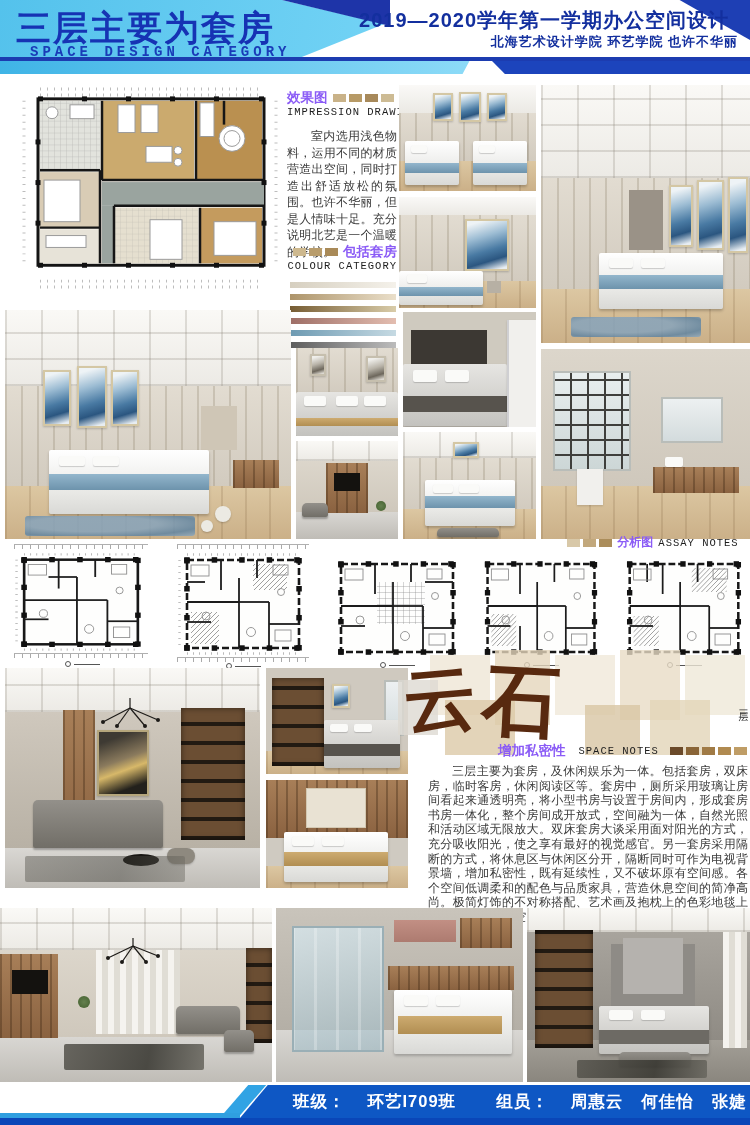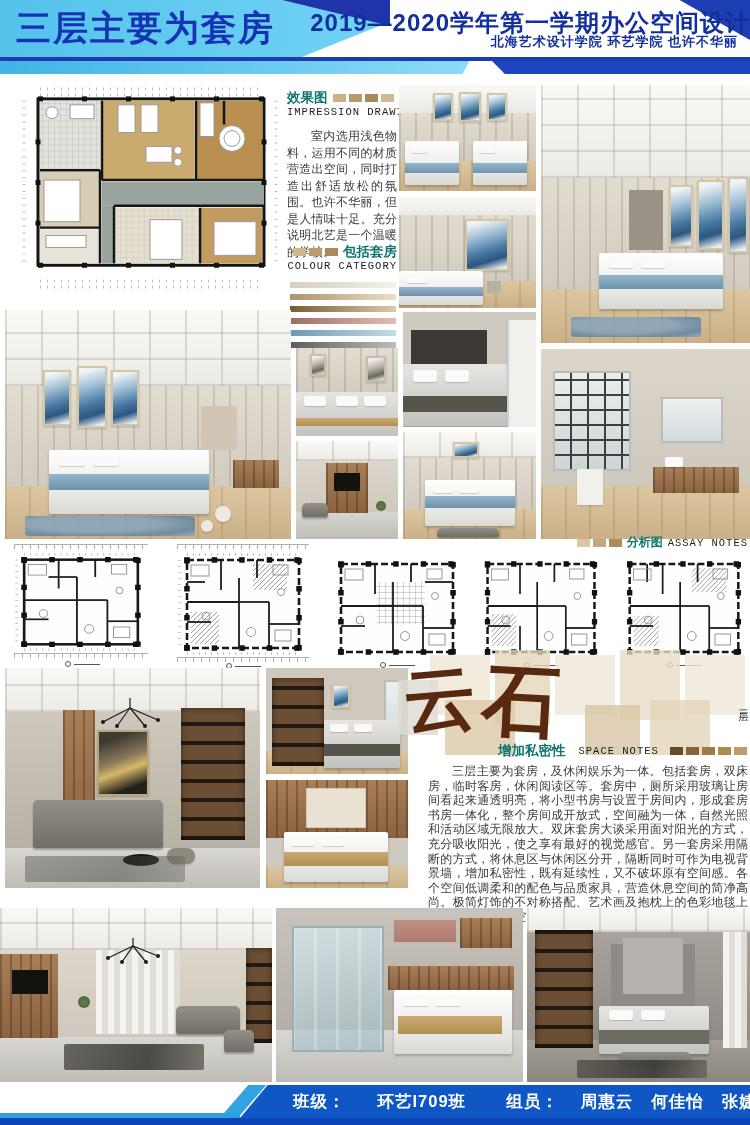--- a/index.html
+++ b/index.html
@@ -18,26 +18,26 @@
     clip-path:polygon(12% 0,100% 0,100% 100%);}
   .hd-line{position:absolute;left:0;top:57px;width:750px;height:4px;background:#1c3cb0;}
   .hd-bar{position:absolute;left:0;top:61px;width:486px;height:13px;
     background:linear-gradient(90deg,#3fb4e6,#8fdcf8);}
   .hd-slash{position:absolute;left:466px;top:61px;width:24px;height:13px;background:#fff;transform:skewX(-28deg);}
   .hd-navybar{position:absolute;left:492px;top:61px;width:258px;height:13px;background:#1c44bc;
     clip-path:polygon(0 0,100% 0,100% 100%,5% 100%);}
   .t-cn{position:absolute;left:16px;top:5px;font-size:35px;font-weight:900;color:#1633b4;letter-spacing:2px;}
   .t-en{position:absolute;left:30px;top:44px;font-size:14px;font-weight:bold;color:#1a3cb8;
     letter-spacing:4px;font-family:"Liberation Mono","DejaVu Sans Mono",monospace;}
-  .t-course{position:absolute;right:0;top:7px;font-size:24px;font-weight:bold;color:#132f9e;letter-spacing:1px;}
+  .t-course{position:absolute;right:21px;top:7px;font-size:20px;font-weight:bold;color:#132f9e;letter-spacing:1px;}
   .t-school{position:absolute;right:12px;top:33px;font-size:13px;font-weight:bold;color:#132f9e;letter-spacing:1px;}
 
   
   .lblrow{position:absolute;display:flex;align-items:center;gap:5px;}
-  .lbl-cn{font-weight:bold;font-size:13.5px;color:#0f766e;white-space:nowrap;}
+  .lbl-cn{font-weight:bold;font-size:13.5px;color:#8b5cf6;white-space:nowrap;}
   .lbl-en{font-size:10.5px;color:#1c1c1c;letter-spacing:1px;white-space:nowrap;
     font-family:"Liberation Mono","DejaVu Sans Mono",monospace;}
   .strip{display:inline-flex;align-items:center;gap:3px;}
   .strip i{display:block;width:13px;height:8px;}
   .bars{position:absolute;left:290px;top:282px;width:106px;}
   .bars i{display:block;width:100%;height:6px;margin-bottom:6px;}
   .bodytxt{position:absolute;color:#3a3a3a;text-align:justify;}
 
   
   .photo{position:absolute;overflow:hidden;background:#cfcac1;}
@@ -140,20 +140,21 @@
 <div id="board">
 
   <div class="hd-cyan"></div>
   <div class="hd-wedge"></div>
   <div class="hd-corner"></div>
   <div class="hd-line"></div>
   <div class="hd-bar"></div>
   <div class="hd-slash"></div>
   <div class="hd-navybar"></div>
   <div class="t-cn">三层主要为套房</div>
+  <div class="t-en">SPACE DESIGN CATEGORY</div>
   <div class="t-course">2019—2020学年第一学期办公空间设计</div>
   <div class="t-school">北海艺术设计学院  环艺学院  也许不华丽</div>
 
   <div class="abs" style="left:18px;top:85px;width:264px;height:208px">
     <svg viewBox="0 0 264 210" preserveAspectRatio="none" style="width:100%;height:100%">
       <g stroke="#a8a8a8" stroke-width="3" stroke-dasharray="1 6" opacity=".75">
         <line x1="22" y1="4" x2="246" y2="4"></line>
           <line x1="22" y1="10" x2="246" y2="10"></line>
         <line x1="22" y1="198" x2="246" y2="198"></line>
           <line x1="22" y1="204" x2="246" y2="204"></line>
@@ -366,21 +367,21 @@
     <div class="f" style="height:28%"></div>
     <div class="art" style="left:50px;top:10px;width:26px;height:16px"></div>
     <div class="bed" style="left:22px;top:48px;width:90px;height:46px">
         <i class="pil" style="left:8px;top:4px;width:20px;height:9px"></i>
         <i class="pil" style="left:34px;top:4px;width:20px;height:9px"></i>
         <i class="bst" style="left:0;top:16px;width:100%;height:12px"></i>
       </div>
     <div class="sofa" style="left:34px;top:96px;width:62px;height:9px"></div>
   </div>
 
-  <div class="lblrow" style="left:558px;top:534px;width:190px;justify-content:flex-end">
+  <div class="lblrow" style="left:558px;top:534px;width:190px;justify-content:center">
     <span class="strip">
         <i style="background: rgb(216, 200, 168);"></i>
         <i style="background: rgb(194, 168, 124);"></i>
         <i style="background: rgb(171, 141, 91);"></i>
       </span>
     <span class="lbl-cn" style="font-size:12px">分析图</span>
     <span class="lbl-en">ASSAY NOTES</span>
   </div>
 
   <div class="dim" style="left:14px;top:544px;width:134px"></div>
@@ -765,20 +766,20 @@
     <div class="cur" style="left:196px;top:24px;width:24px;height:116px"></div>
     <div class="rugd" style="left:50px;top:152px;width:130px;height:18px"></div>
   </div>
 
   <div class="ft-acc"></div>
   <div class="ft-main"></div>
   <div class="ft-cyanline"></div>
   <div class="ft-navy"></div>
   <div class="ft-text">
     <span>班级：</span>
-    <span style="margin-left:32px">环艺I709班</span>
+    <span style="margin-left:22px">环艺I709班</span>
     <span style="margin-left:40px">组员：</span>
     <span style="margin-left:22px">周惠云</span>
     <span style="margin-left:18px">何佳怡</span>
     <span style="margin-left:18px">张婕</span>
   </div>
 
 </div>
 
 </body></html>

